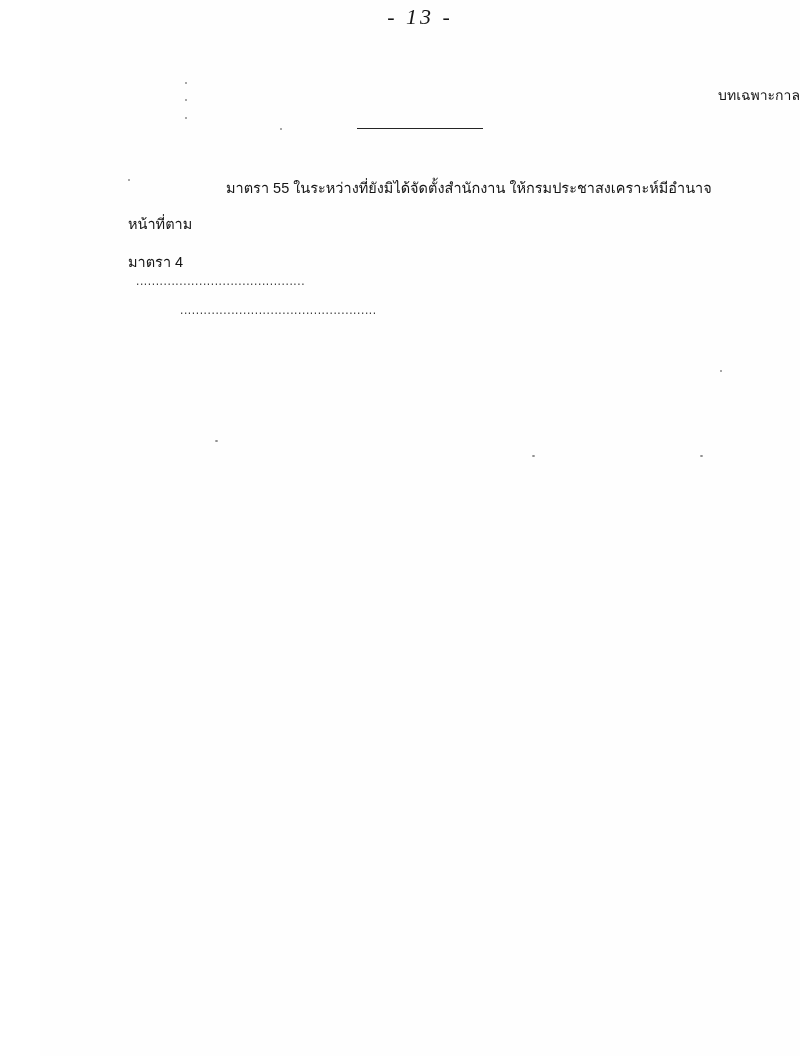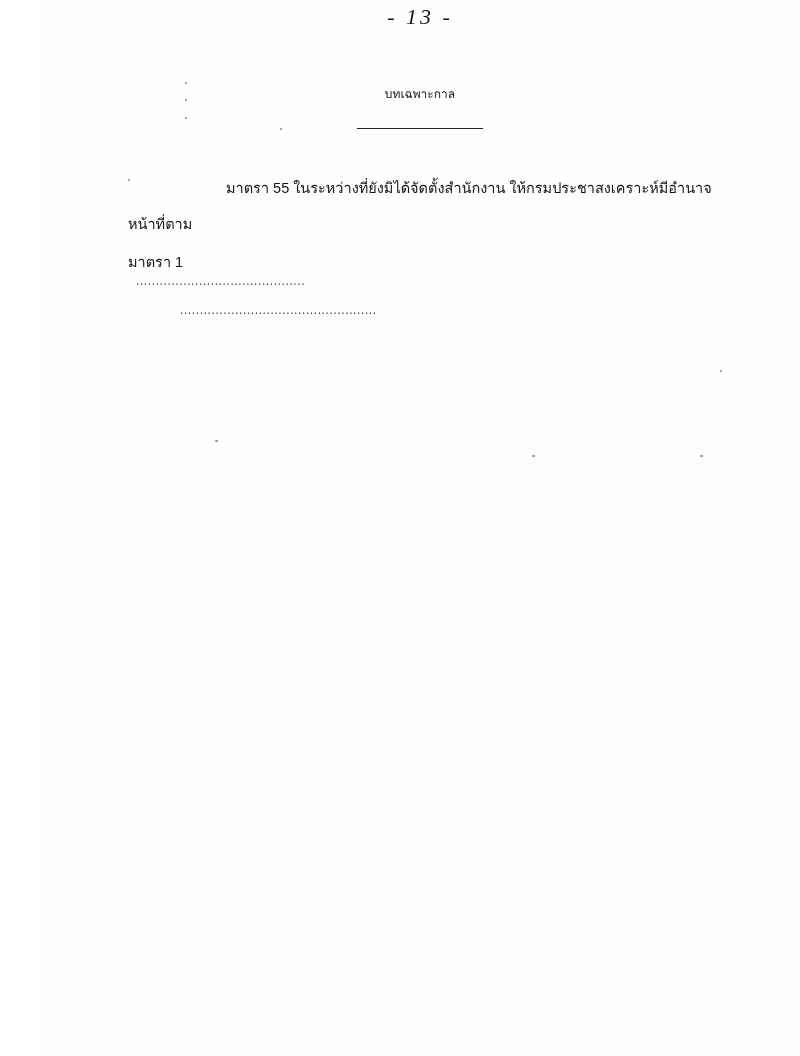--- a/index.html
+++ b/index.html
@@ -36,22 +36,22 @@
     color: #151515;
     font-style: italic;
   }
 
   
   .chapter-heading {
     position: absolute;
     top: 84px;
     left: 0;
     width: 100%;
-    text-align: center;
-    font-size: 12px;
+    text-align: right;
+    font-size: 14px;
     color: #141414;
   }
 
   .heading-rule {
     position: absolute;
     top: 128px;
     left: 50%;
     transform: translateX(-50%);
     width: 126px;
     height: 0;
@@ -114,21 +114,21 @@
 <div class="page">
 
   <div class="page-number">- 13 -</div>
 
   <div class="chapter-heading">บทเฉพาะกาล</div>
 
   <div class="heading-rule"></div>
 
   <div class="body-block">
     <span class="indent"></span><span>มาตรา  55 ในระหว่างที่ยังมิได้จัดตั้งสำนักงาน ให้กรมประชาสงเคราะห์มีอำนาจหน้าที่ตาม</span>
-    <span class="para-line-2">มาตรา 1</span>
+    <span class="para-line-2">มาตรา 4</span>
   </div>
 
   <div class="dots-1">...........................................</div>
 
   <div class="dots-2">..................................................</div>
 
   <div class="speck" style="left:145px; top:82px;  width:2px; height:2px;"></div>
   <div class="speck" style="left:145px; top:99px;  width:2px; height:2px;"></div>
   <div class="speck" style="left:145px; top:117px; width:2px; height:2px;"></div>
   <div class="speck" style="left:240px; top:128px; width:2px; height:2px;"></div>

